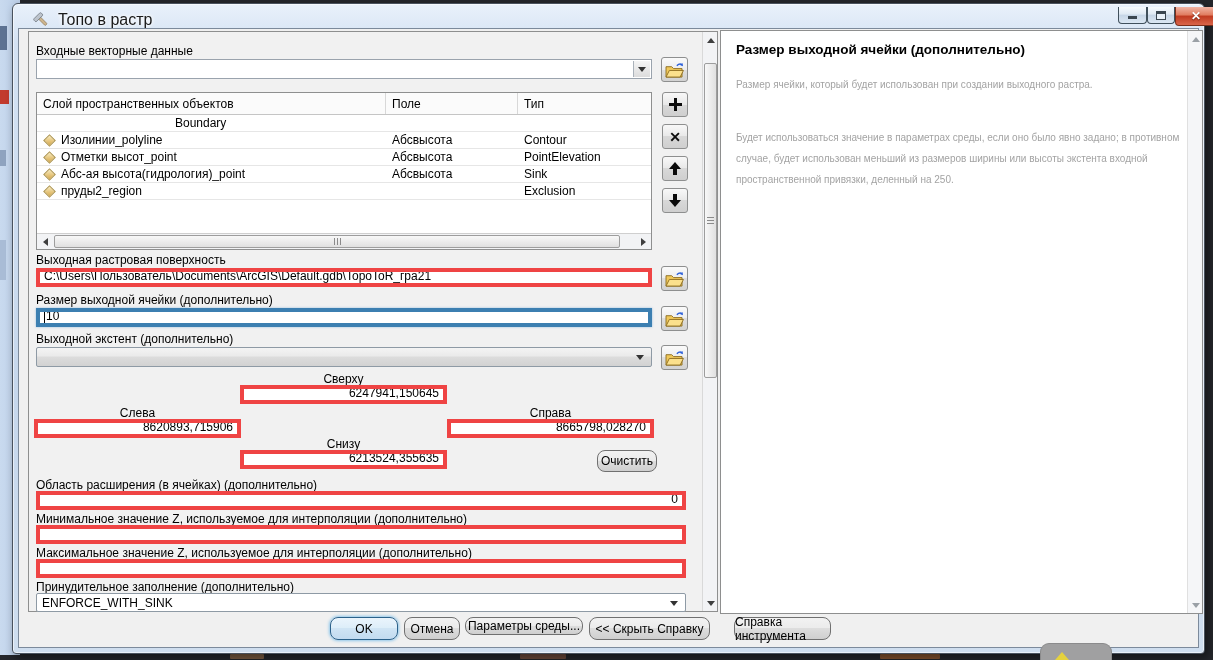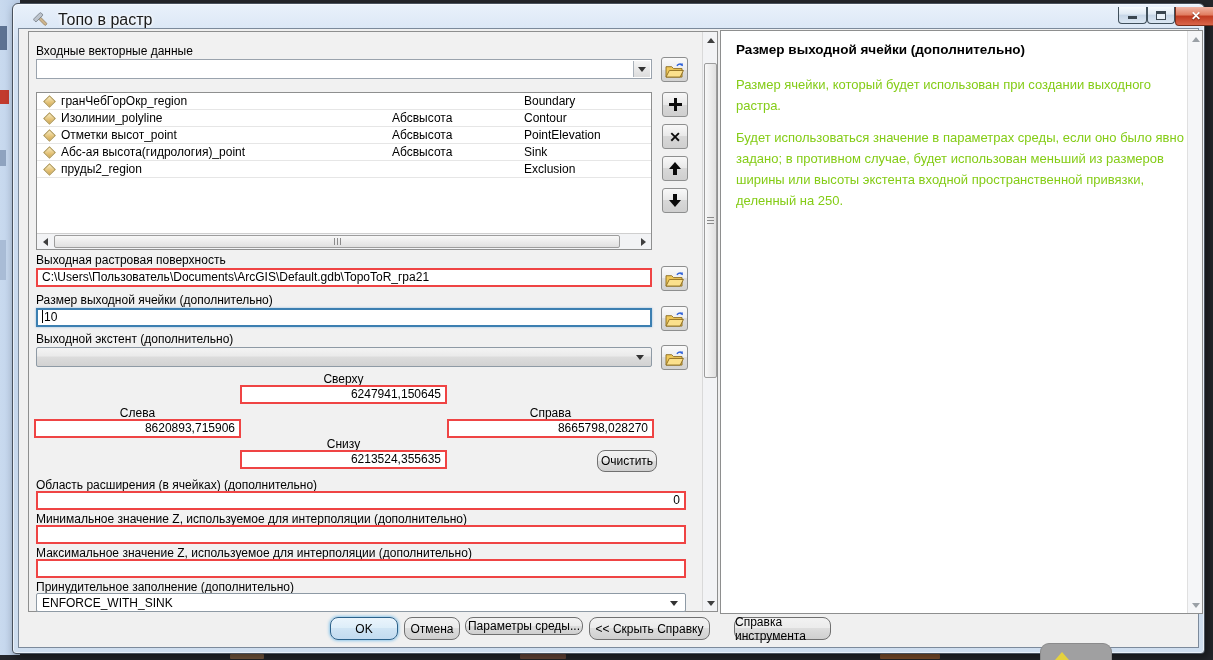--- a/index.html
+++ b/index.html
@@ -30,22 +30,22 @@
   .glyph-close { color:#fff; font-size:12px; font-weight:bold; text-shadow:0 1px 1px #6d1f0d; line-height:1; }
 
   .client { left:18px; top:28px; width:1181px; height:620px; background:#f0f0f0; border:1px solid #7c8a9b; }
 
   
   .panel { background:#f1f1f1; border:1px solid #8e8f8f; }
   .help-panel { background:#ffffff; border:1px solid #8e8f8f; }
 
   .lbl { position:absolute; font-size:12px; color:#000; white-space:nowrap; }
 
-  .field { position:absolute; background:#fff; border:2px solid #ef4444; font-size:12px; color:#000;
-    display:flex; align-items:flex-start; padding:0 4px; white-space:nowrap; overflow:hidden; }
+  .field { position:absolute; background:#fff; border:4px solid #ef4444; font-size:12px; color:#000;
+    display:flex; align-items:flex-end; padding:0 4px; white-space:nowrap; overflow:hidden; }
   .field.right { justify-content:flex-end; }
   .field.focus { border-color:#3c7fb1; box-shadow:0 0 2px rgba(88,155,213,.6); }
   .caret { display:inline-block; width:0; height:13px; border-left:1px solid #000; margin-right:1px; }
 
   
   .combo-classic { position:absolute; background:#fff; border:1px solid #9aa3ad; }
   .combo-classic .dd { position:absolute; right:1px; top:1px; bottom:1px; width:17px;
     background:linear-gradient(#f5f5f5,#dcdcdc); border-left:1px solid #aab2ba; display:flex; align-items:center; justify-content:center; }
   
   .combo7 { position:absolute; border:1px solid #8e9aa5; border-radius:2px; font-size:12px;
@@ -97,21 +97,21 @@
   .v-thumb { position:absolute; left:1px; width:13px; border:1px solid #9d9d9d; border-radius:2px;
     background:linear-gradient(to right,#f8f8f8,#e0e0e0); display:flex; flex-direction:column; align-items:center; justify-content:center; gap:2px; }
   .grip-h { width:7px; height:1px; background:#8a8a8a; }
 
   
   .browse-btn { position:absolute; left:661px; width:27px; height:25px; border:1px solid #8e8f8f; border-radius:3px;
     background:linear-gradient(#fafafa,#ededed 50%,#dedede 50%,#d2d2d2); display:flex; align-items:center; justify-content:center; }
 
   
   .help-title { position:absolute; left:736px; top:42px; width:452px; font-size:13.5px; font-weight:bold; color:#000; }
-  .help-p { position:absolute; left:736px; width:455px; font-size:13px; color:#84cc16; line-height:21px; }
+  .help-p { position:absolute; left:736px; width:455px; font-size:10px; color:#a3a3a3; line-height:21px; }
 
   .notch { left:1040px; top:643px; width:72px; height:17px; background:#a0a0a1; border:1px solid #8b8b8c; border-bottom:none; border-radius:9px 9px 0 0; }
   .warn-tri { left:1055px; top:652px; width:0; height:0; border-left:7px solid transparent; border-right:7px solid transparent; border-bottom:8px solid #e5d23e; }
 </style>
 </head>
 <body>
 
 <div class="abs bg-left">
   <div class="bg-frag" style="left:0;top:26px;width:7px;height:24px;background:#5d7292;"></div>
   <div class="bg-frag" style="left:0;top:90px;width:9px;height:14px;background:#c23b2e;"></div>
@@ -161,26 +161,27 @@
 <div class="browse-btn" style="top:57px;">
   <svg width="19" height="16" viewBox="0 0 20 17">
     <path d="M1 5 h6 l2 2 h9 v9 h-17 z" fill="#f0c85a" stroke="#8f6f22" stroke-width="1"></path>
     <path d="M1 16 l3.5 -7 h15 l-3.5 7 z" fill="#fbe08c" stroke="#8f6f22" stroke-width="1"></path>
     <path d="M12.5 4 q3 -3 5.5 -1" fill="none" stroke="#2b5fd9" stroke-width="1.6"></path>
     <path d="M18.5 1 l0.5 3.4 l-3.2 -1.2 z" fill="#2b5fd9"></path>
   </svg>
 </div>
 
 <div class="table">
+  <div class="thead">
+    <div class="th c1">Слой пространственных объектов</div>
+    <div class="th c2">Поле</div>
+    <div class="th c3">Тип</div>
+  </div>
   <div>
       <div class="trow">
-        <div class="tc c1">
-          <span class="diamond"></span>
-          <span>гранЧебГорОкр_region</span>
-        </div>
         <div class="tc c2"></div>
         <div class="tc c3">Boundary</div>
       </div>
       <div class="trow">
         <div class="tc c1">
           <span class="diamond"></span>
           <span>Изолинии_polyline</span>
         </div>
         <div class="tc c2">Абсвысота</div>
         <div class="tc c3">Contour</div>

